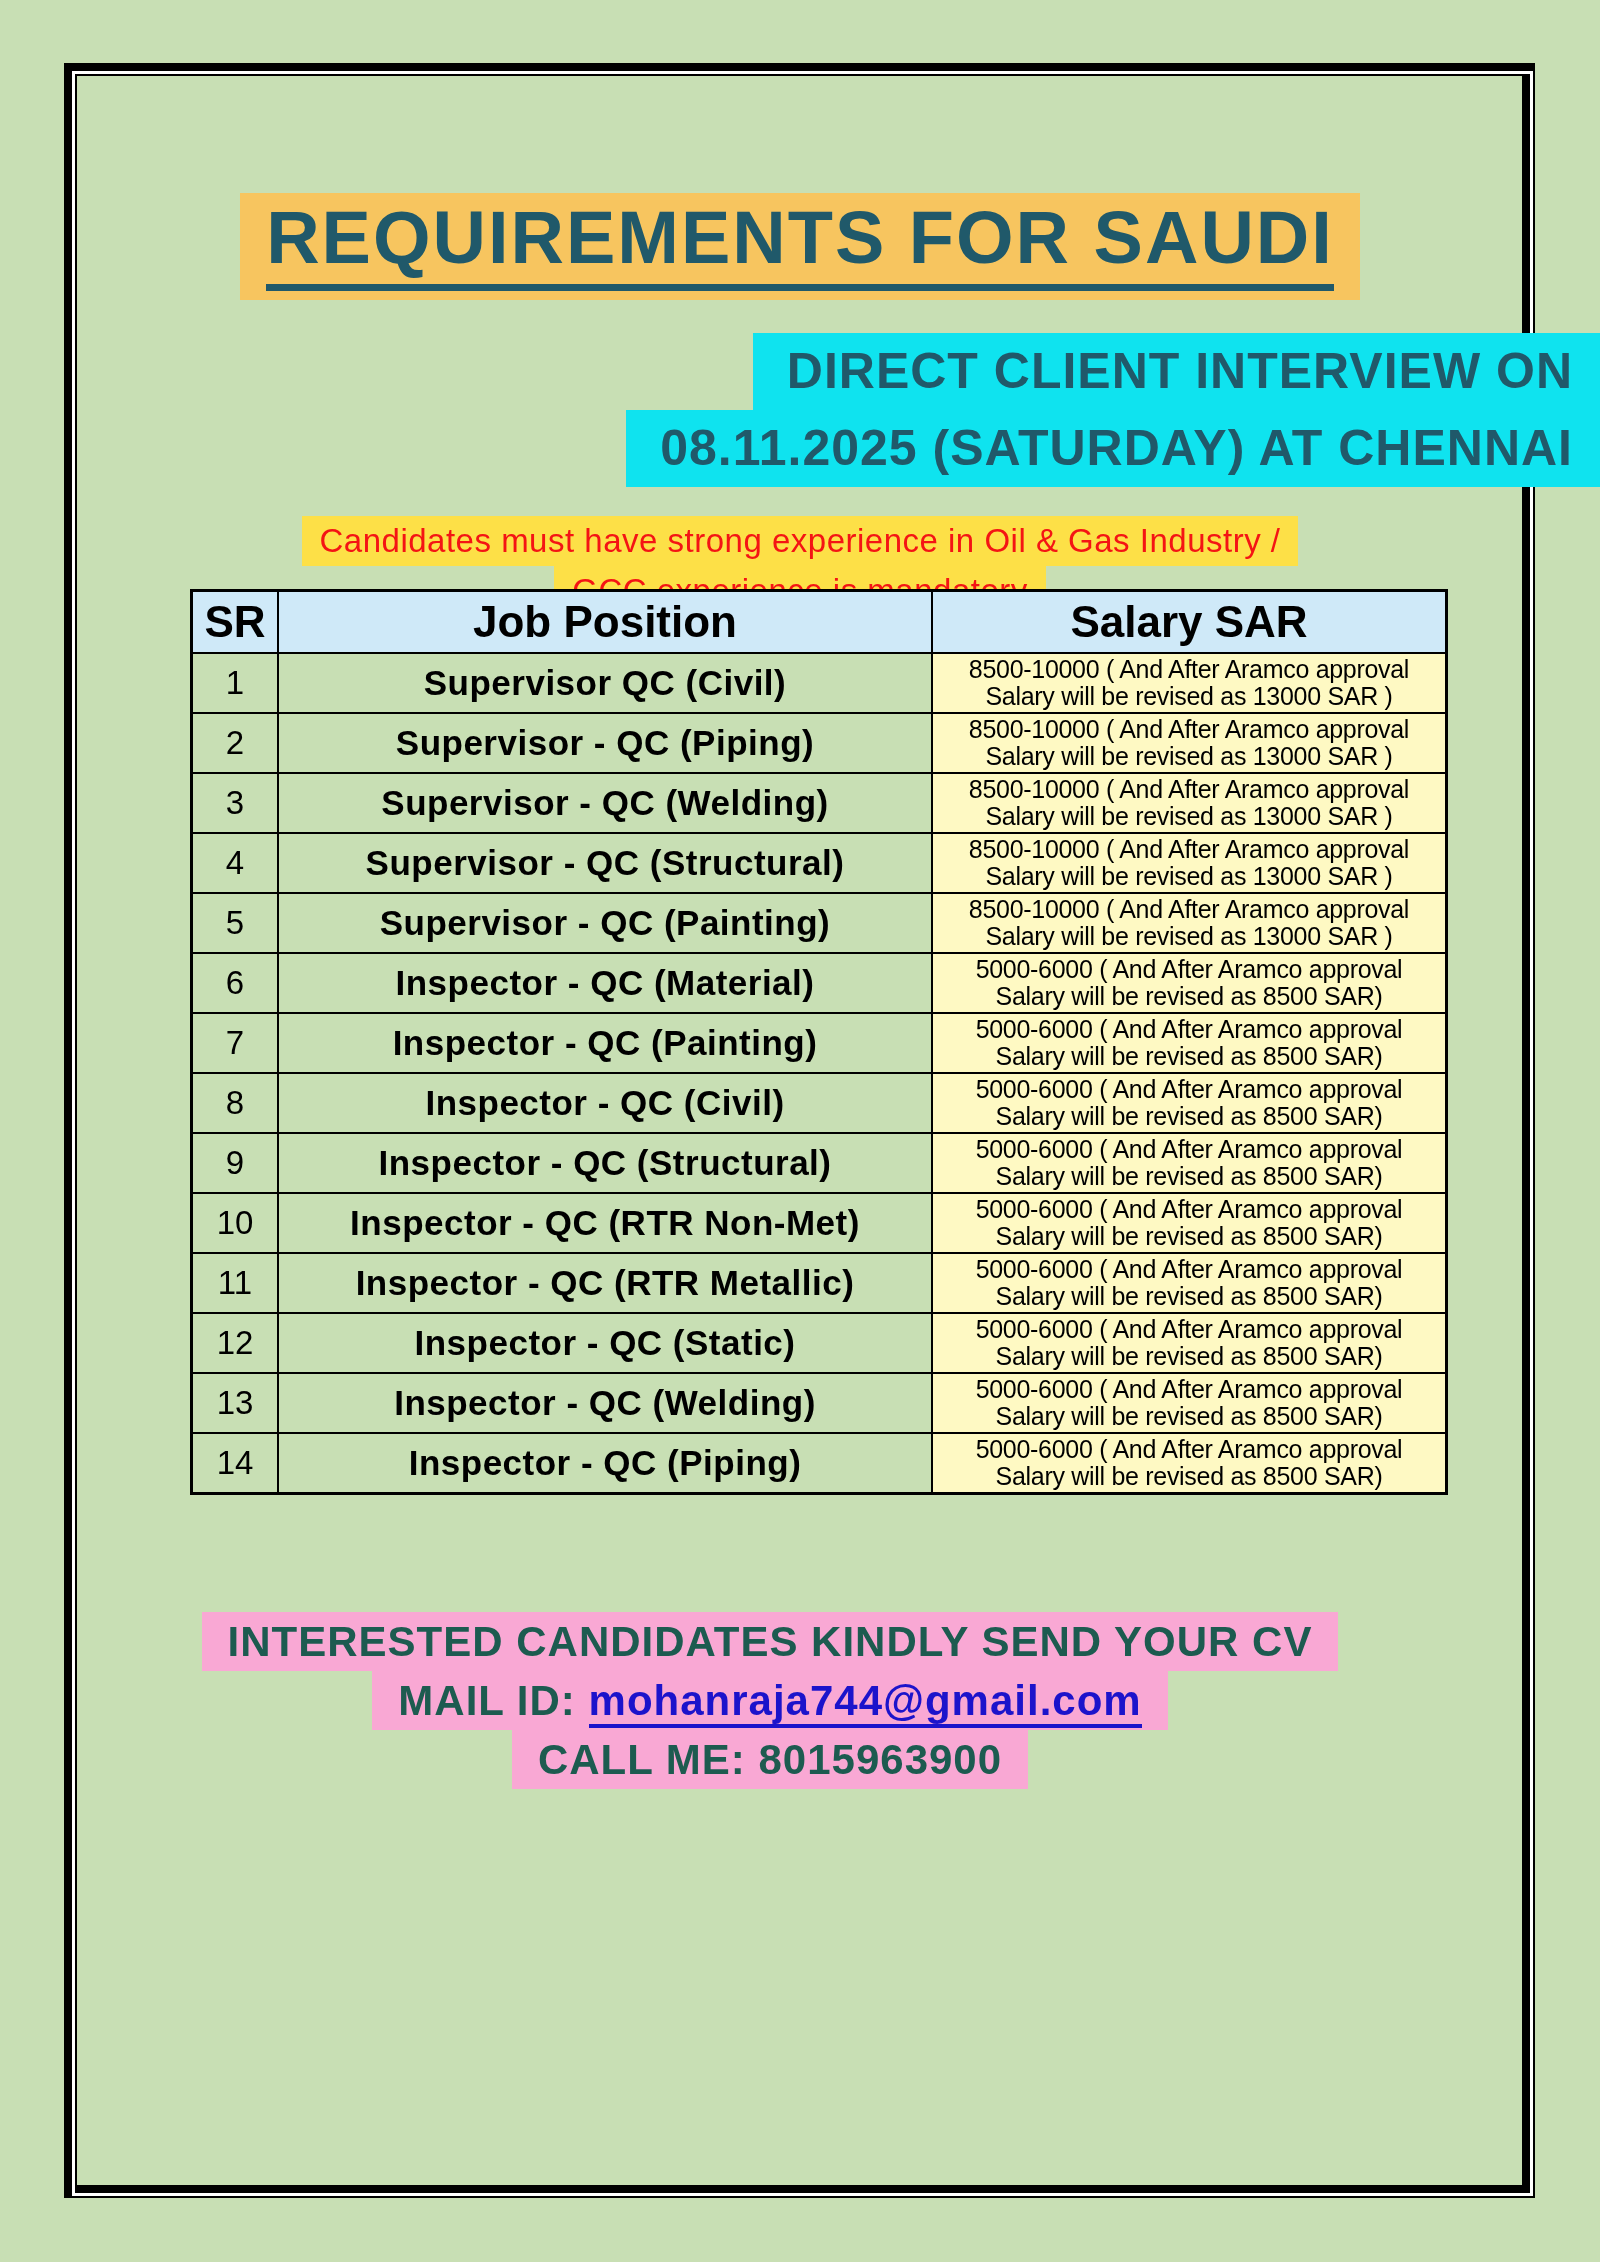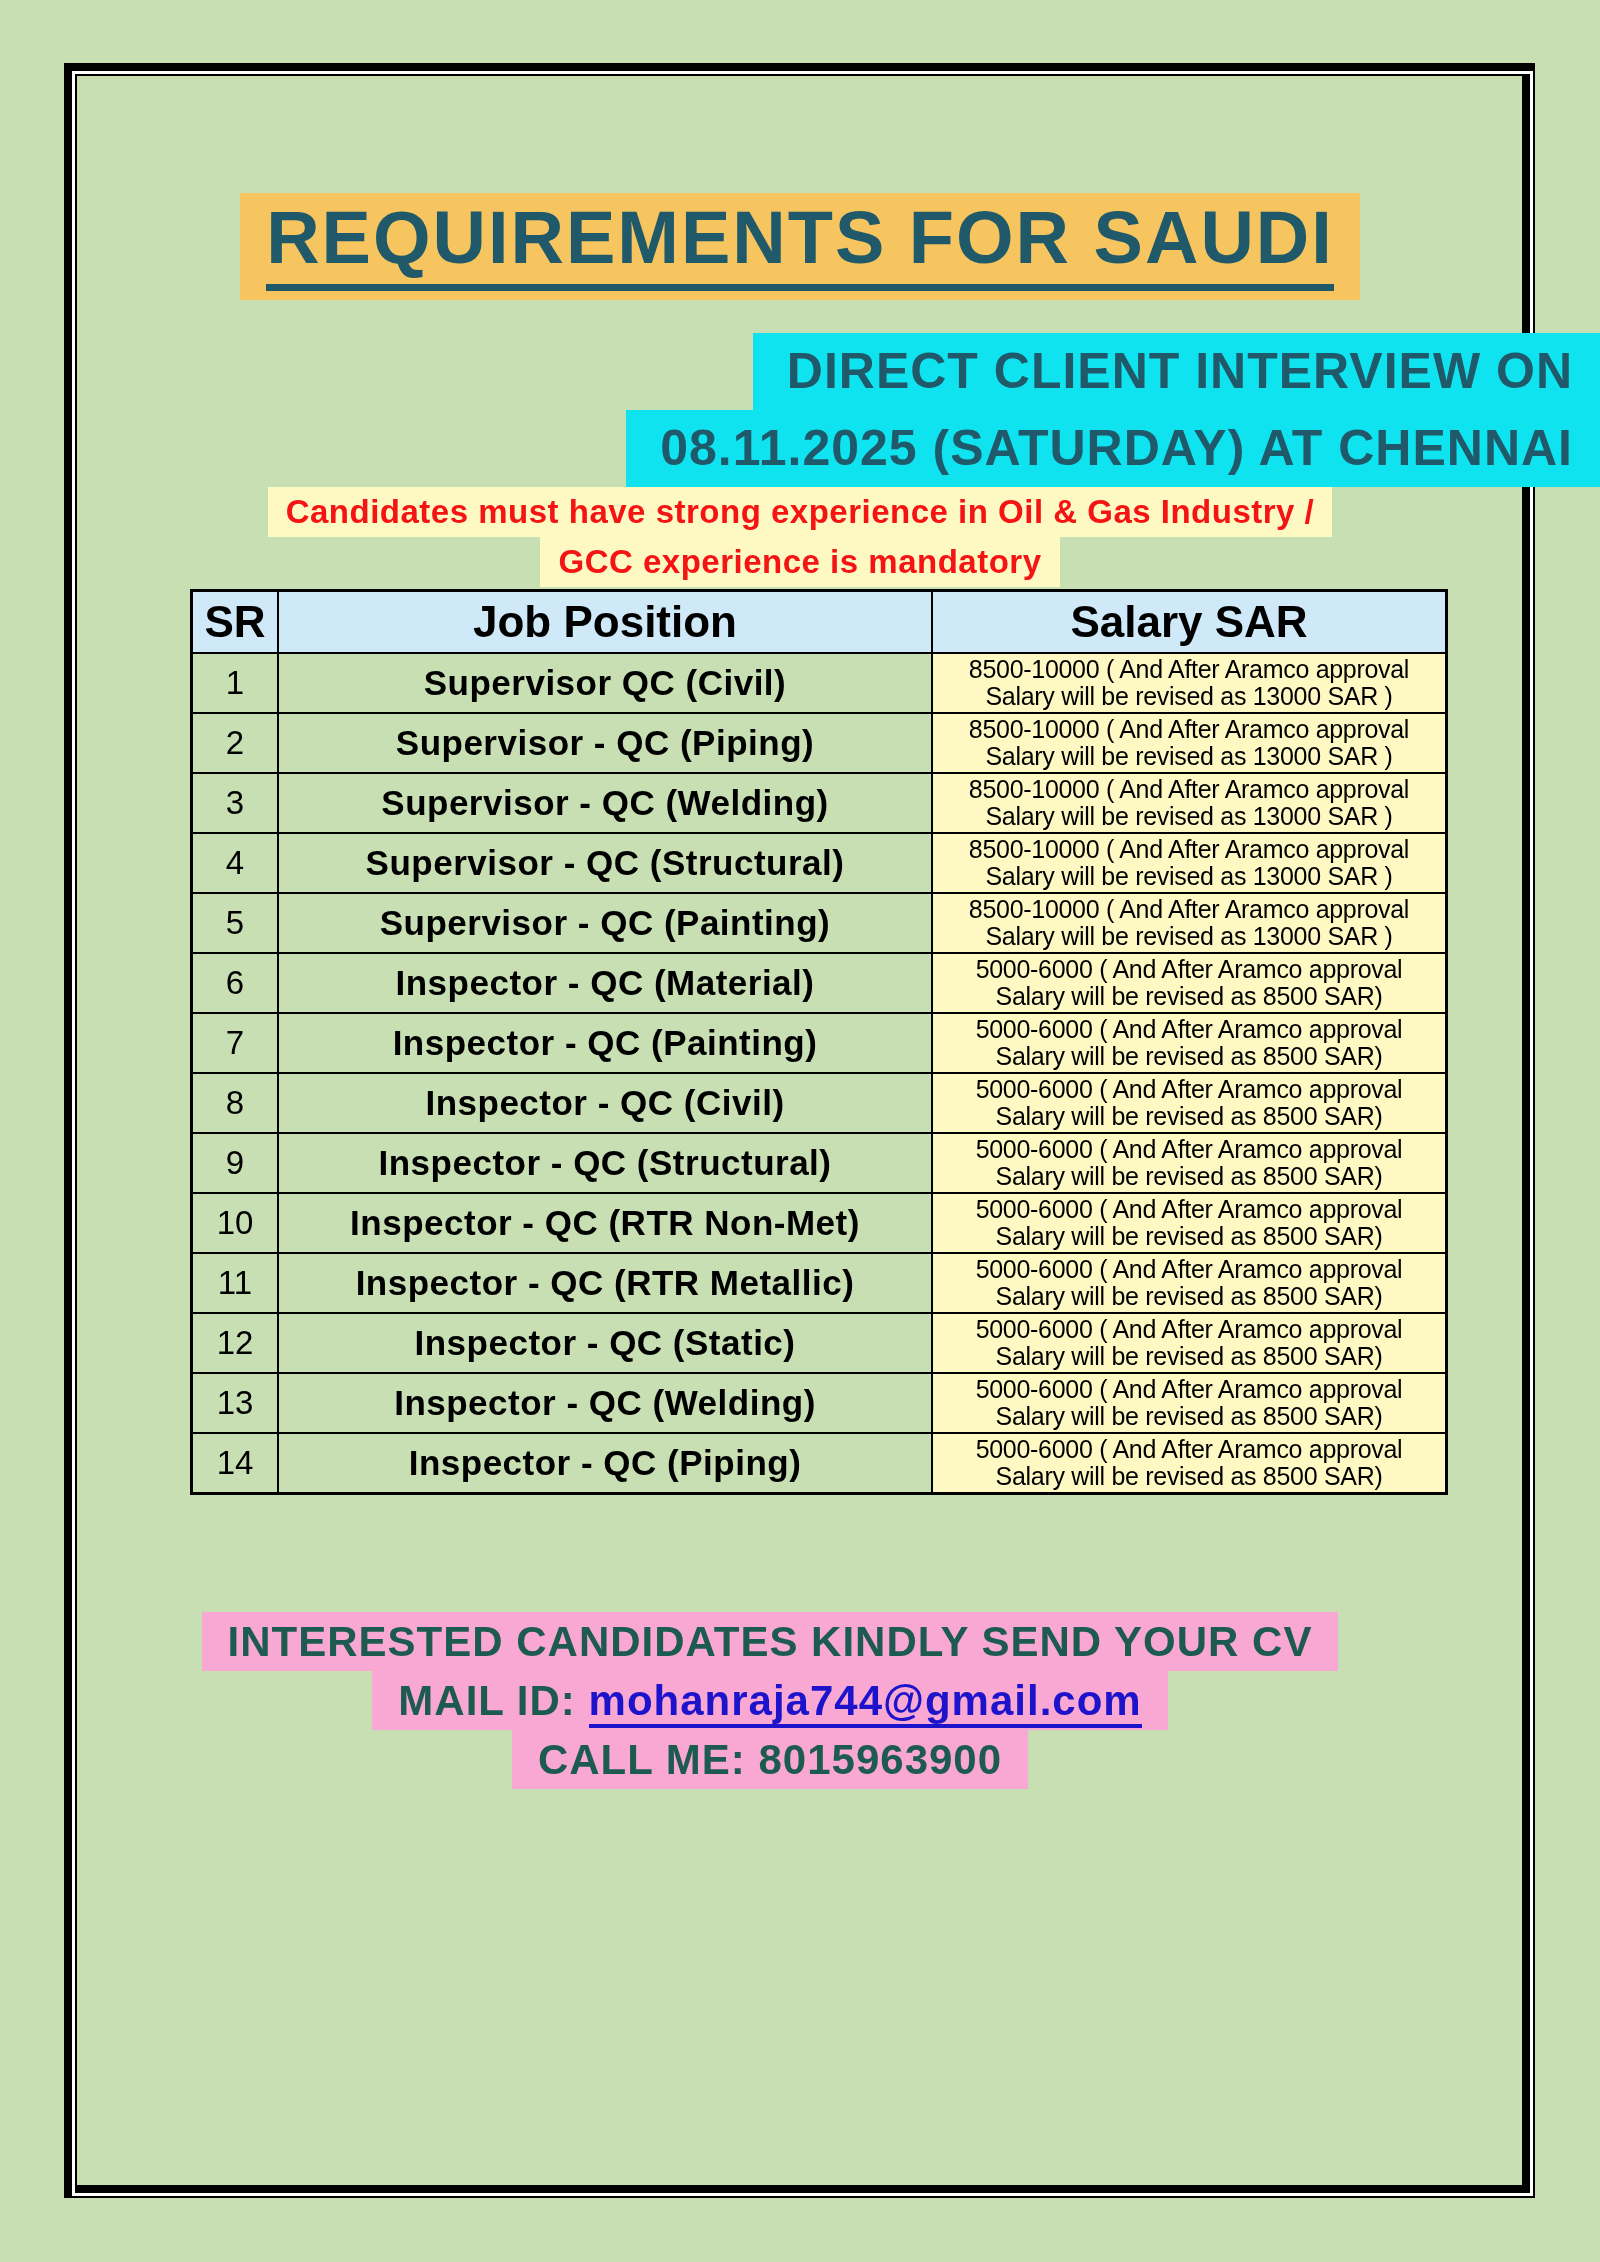--- a/index.html
+++ b/index.html
@@ -40,22 +40,22 @@
   .sub-line{height:77px;}
   .hl-cyan{
     display:inline-block;line-height:77px;background:#0fe3ef;padding:0 34px;
     font-size:50px;font-weight:bold;color:#20596a;letter-spacing:1px;white-space:nowrap;
   }
 
   
   .notice-wrap{position:absolute;top:487px;left:20px;width:1560px;text-align:center;}
   .notice-line{height:50px;}
   .hl-yellow{
-    display:inline-block;line-height:50px;background:#fef9c3;padding:0 18px;
-    font-size:33px;font-weight:bold;color:#f41414;letter-spacing:.5px;white-space:nowrap;
+    display:inline-block;line-height:50px;background:#fde047;padding:0 18px;
+    font-size:33px;font-weight:normal;color:#f41414;letter-spacing:.5px;white-space:nowrap;margin-top:29px;
   }
 
   
   .jobs{
     position:absolute;left:190px;top:589px;width:1248px;
     border-collapse:collapse;table-layout:fixed;border:3px solid #000;
   }
   .jobs th,.jobs td{
     border:2px solid #000;text-align:center;vertical-align:middle;
     padding:0;color:#000;overflow:hidden;

